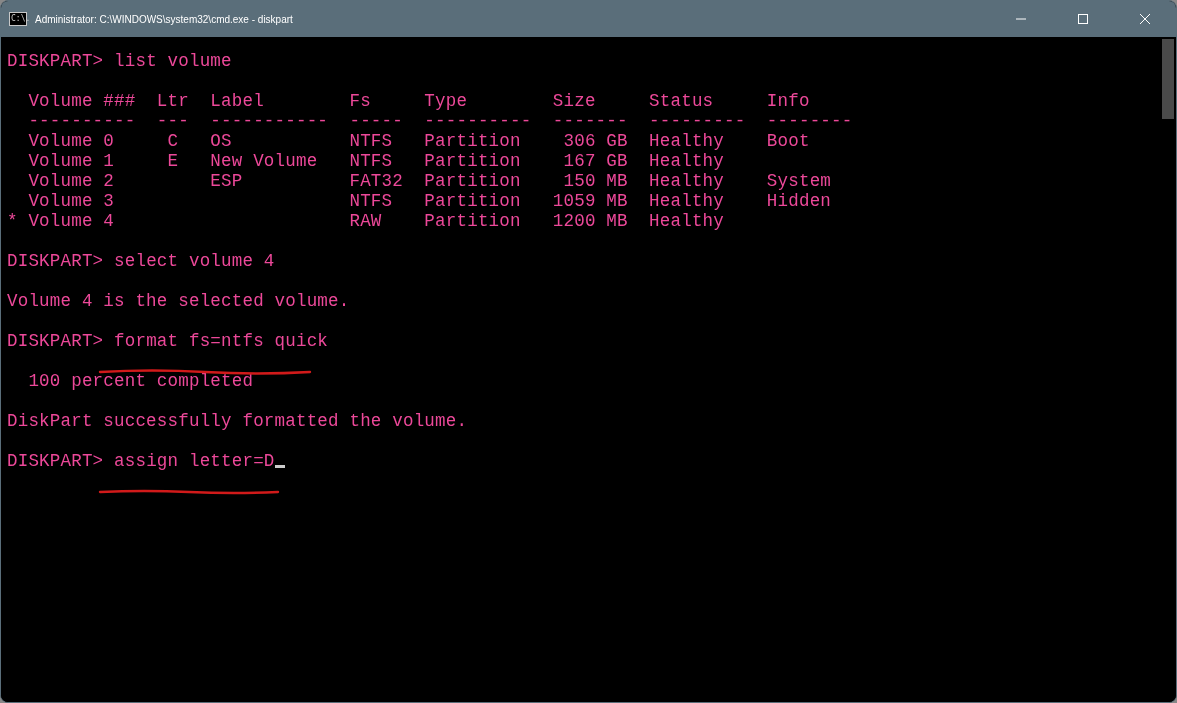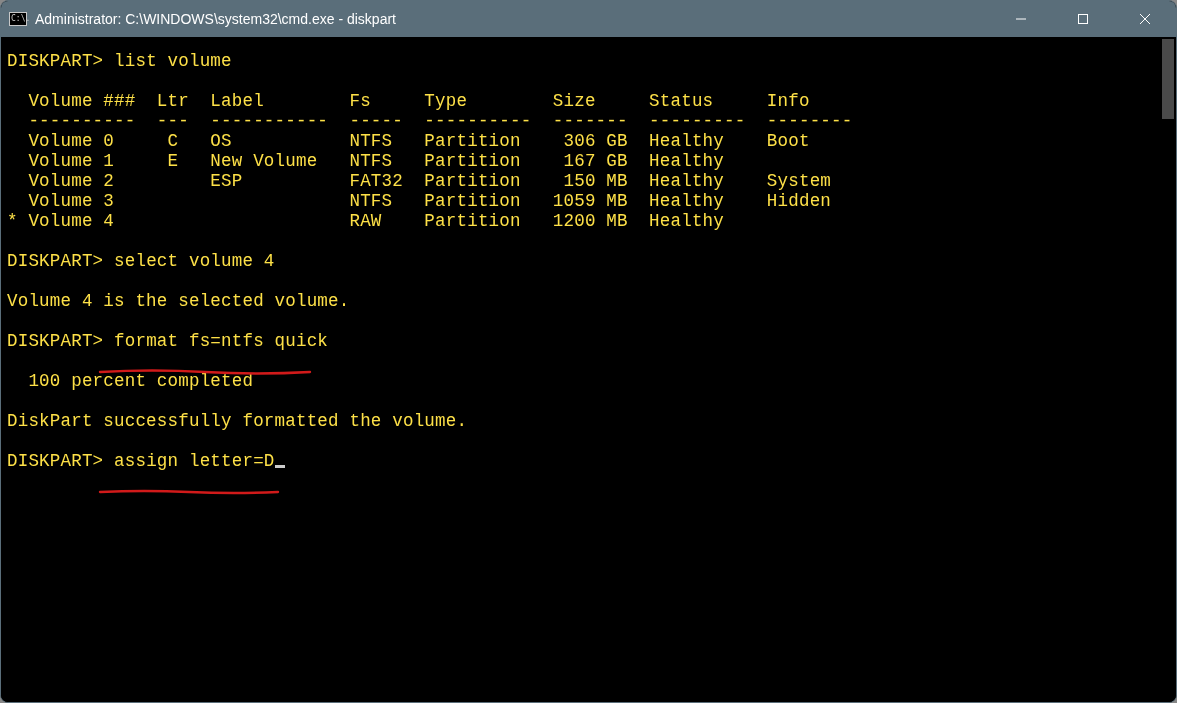--- a/index.html
+++ b/index.html
@@ -35,40 +35,40 @@
     position: relative;
     font-size: 8px;
     line-height: 12px;
     text-align: left;
     padding-left:1px;
     color:#c8c8c8;
     font-family: "Consolas", monospace;
   }
   .titlebar .title-text {
     flex: 1;
-    font-size: 14px;
+    font-size: 10px;
     white-space: nowrap;
   }
   .titlebar .ctrls { display: flex; height: 100%; }
   .titlebar .ctrl {
     width: 62px; height: 36px;
     display: flex; align-items: center; justify-content: center;
     color: #fff;
   }
   .titlebar .ctrl svg { stroke: #fff; stroke-width: 1; fill: none; }
   .client {
     position: relative;
     width: 100%;
     height: calc(703px - 36px);
     background: #000;
     padding: 14px 6px 6px 6px;
     font-family: "Consolas", "Courier New", monospace;
     font-size: 17.5px;
     line-height: 20px;
-    color: #fde047;
+    color: #ec4899;
     letter-spacing: 0.2px;
   }
   .client pre { white-space: pre; font-family: inherit; }
   .scrollbar {
     position: absolute;
     right: 2px; top: 38px;
     width: 12px; height: 80px;
     background: #4a4a4a;
   }
   .underline {

